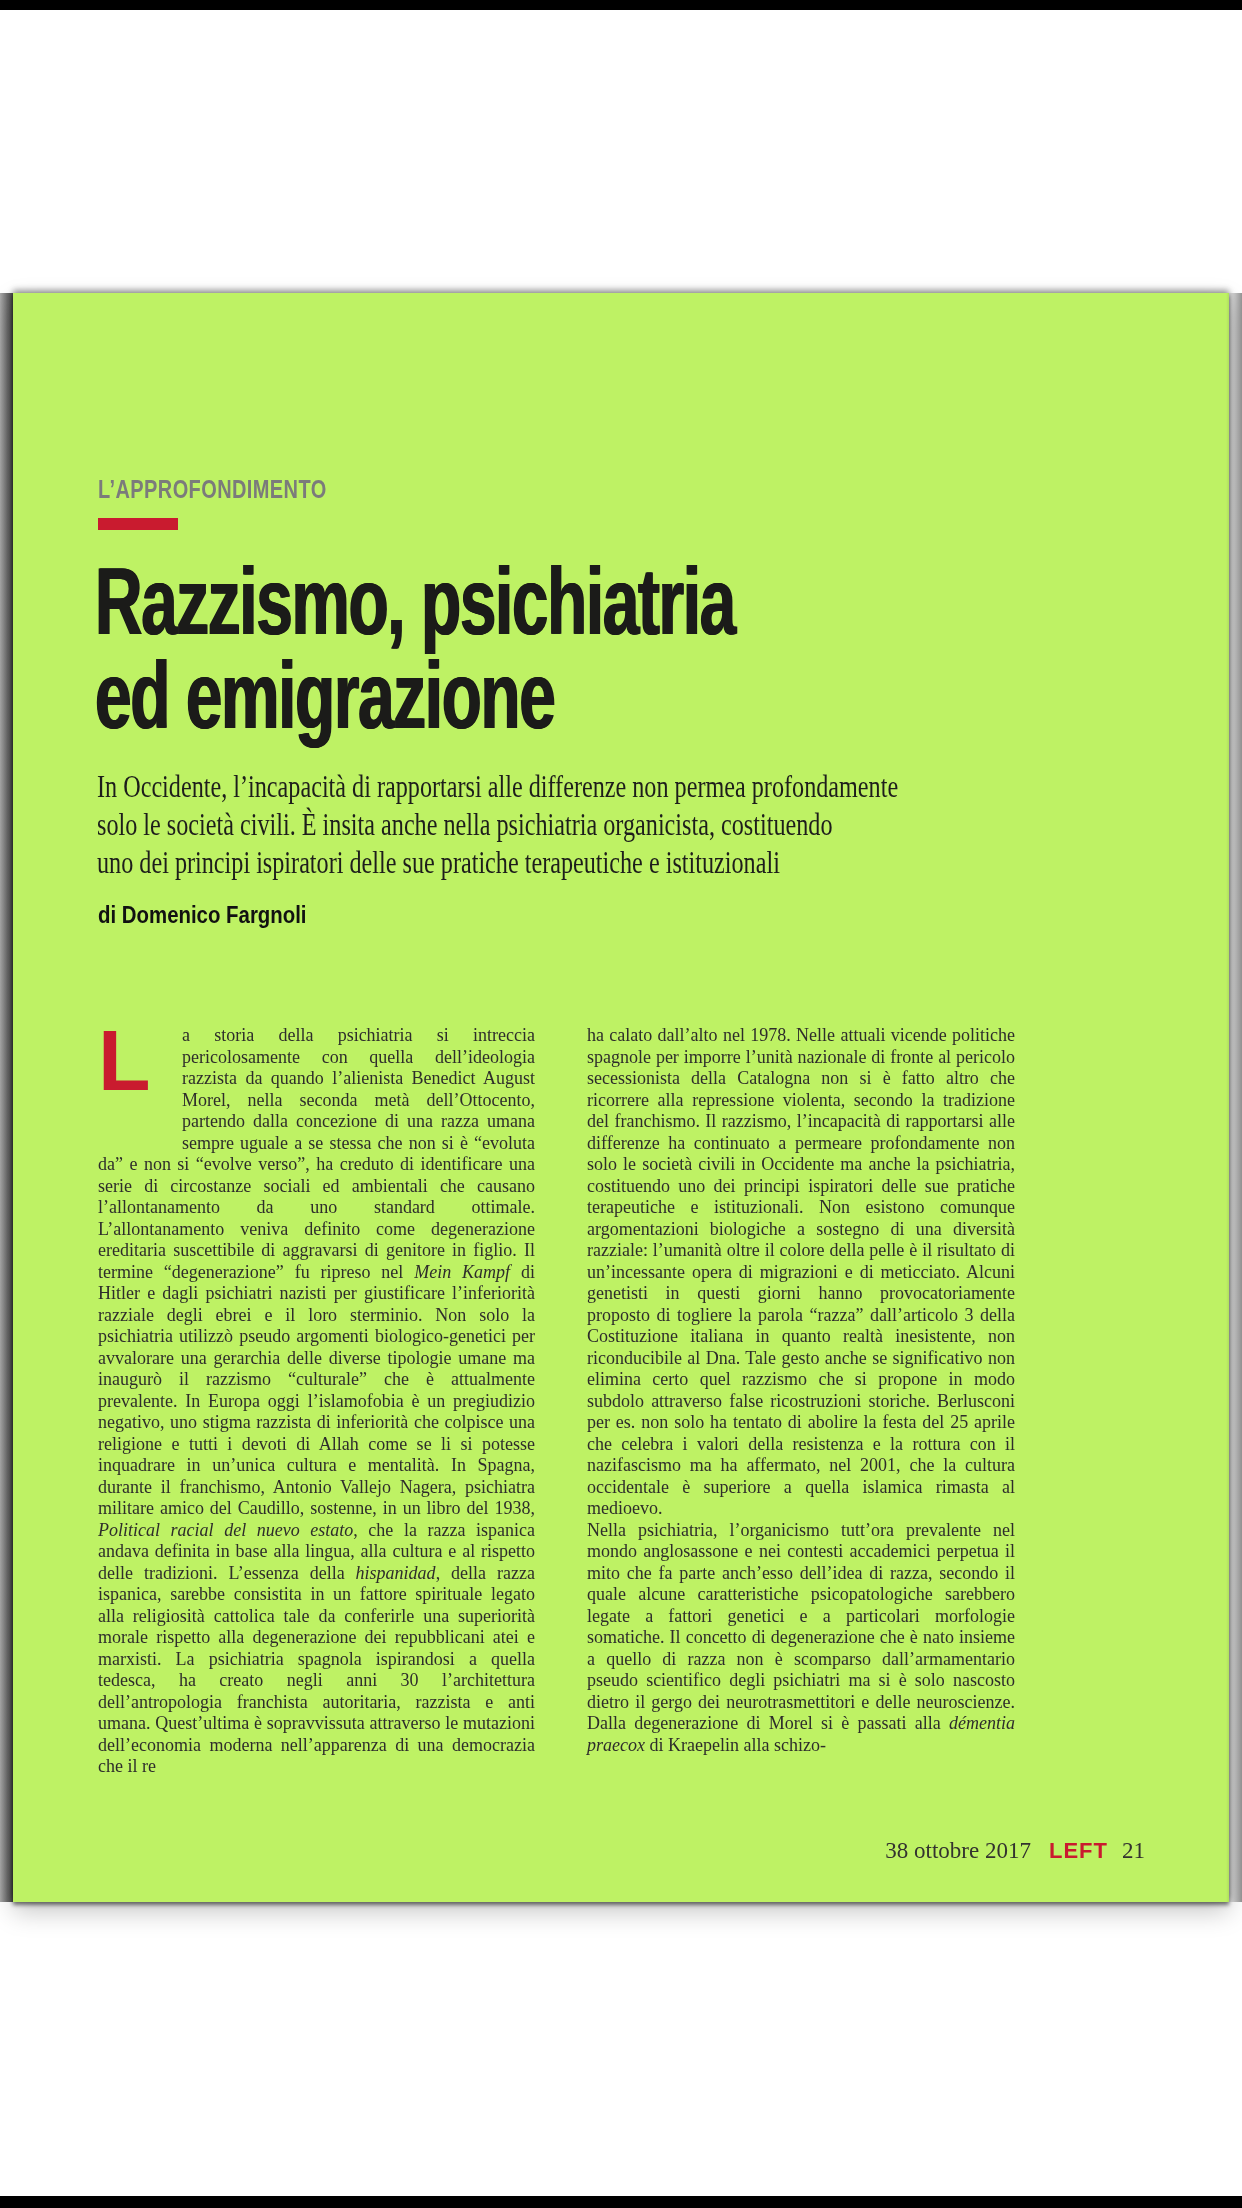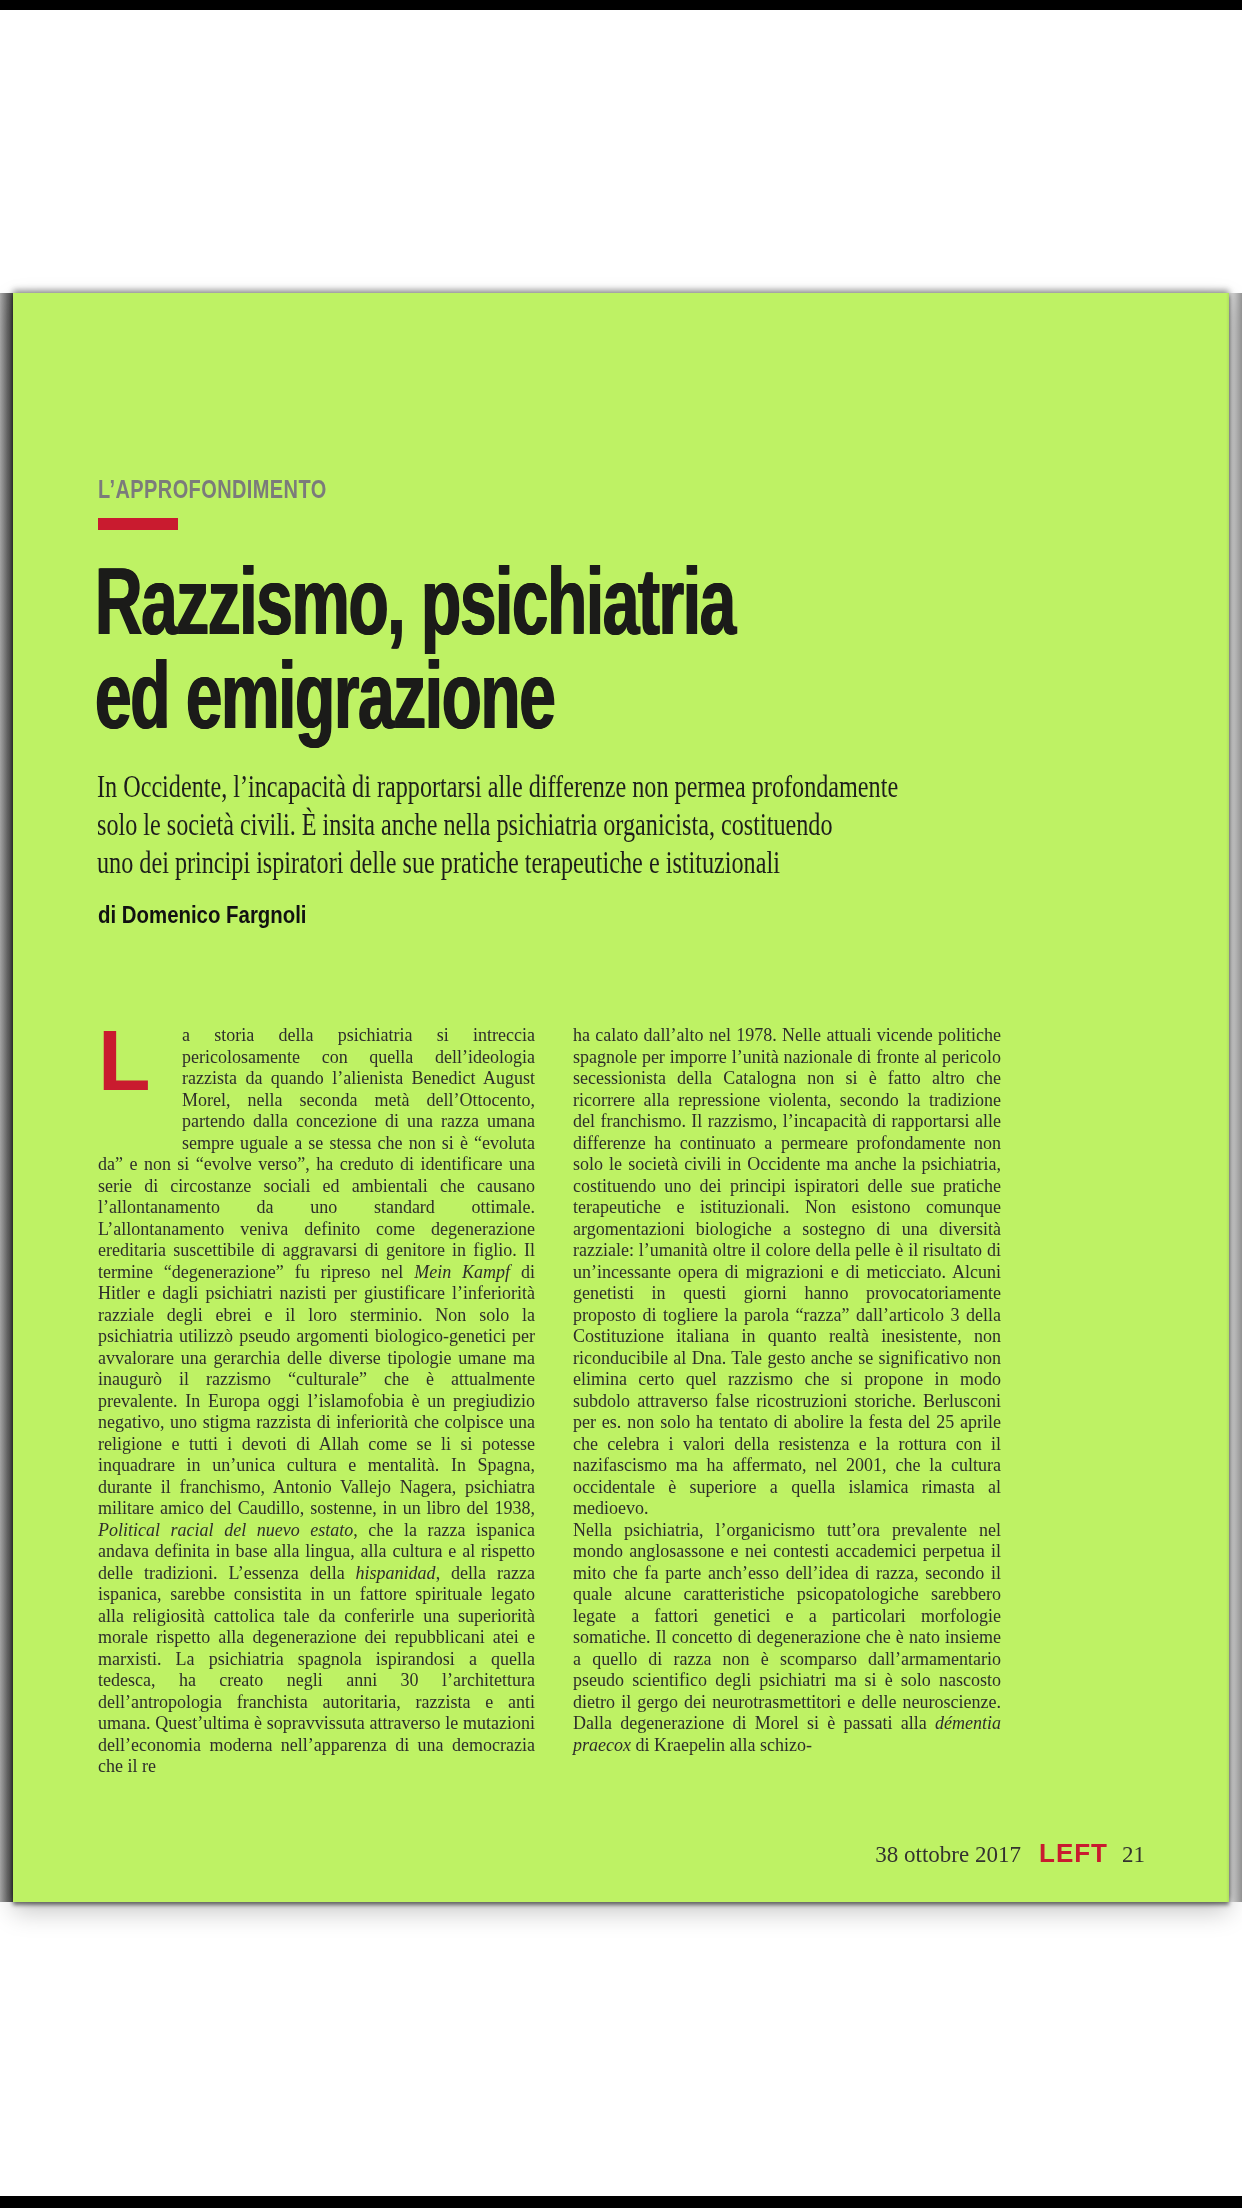--- a/index.html
+++ b/index.html
@@ -54,34 +54,34 @@
     transform:scaleX(0.85);transform-origin:0 0;white-space:nowrap;
   }
 
   .col{
     position:absolute;top:732px;
     font-family:"Liberation Serif",serif;font-size:18px;line-height:21.5px;color:#2e2d2b;
     text-align:justify;hyphens:auto;-webkit-hyphens:auto;
   }
   .col p{margin:0;padding:0;}
   .col-1{left:85px;width:437px;}
-  .col-2{left:560px;width:428px;}
+  .col-2{left:574px;width:428px;}
 
   .dropcap{
     float:left;width:84px;height:108px;
     font-family:"Liberation Sans",sans-serif;font-weight:700;
     font-size:86px;line-height:70px;color:#c91b2f;
   }
 
   .folio{
     position:absolute;top:1545px;right:84px;white-space:nowrap;
     font-family:"Liberation Serif",serif;font-size:23px;color:#33322f;
   }
   .folio .mag{
-    font-family:"Liberation Sans",sans-serif;font-weight:700;font-size:26px;
+    font-family:"Liberation Sans",sans-serif;font-weight:700;font-size:22px;
     letter-spacing:1px;color:#c91b2f;margin:0 14px 0 18px;
   }
   em{font-style:italic;margin-top:17px;}
 </style>
 </head>
 <body>
 
 <div class="bar-black bar-top"></div>
 
 <div class="spine"></div>

